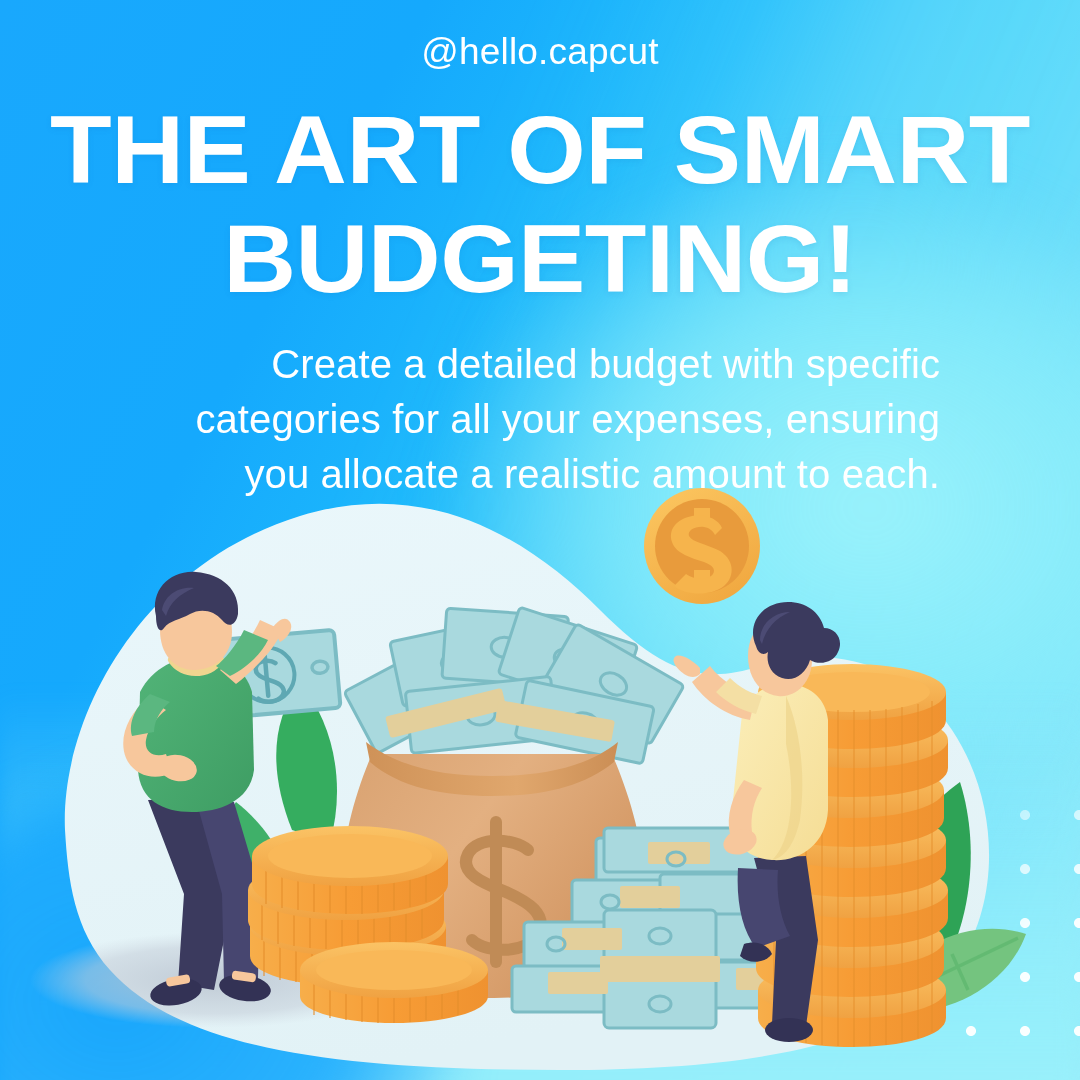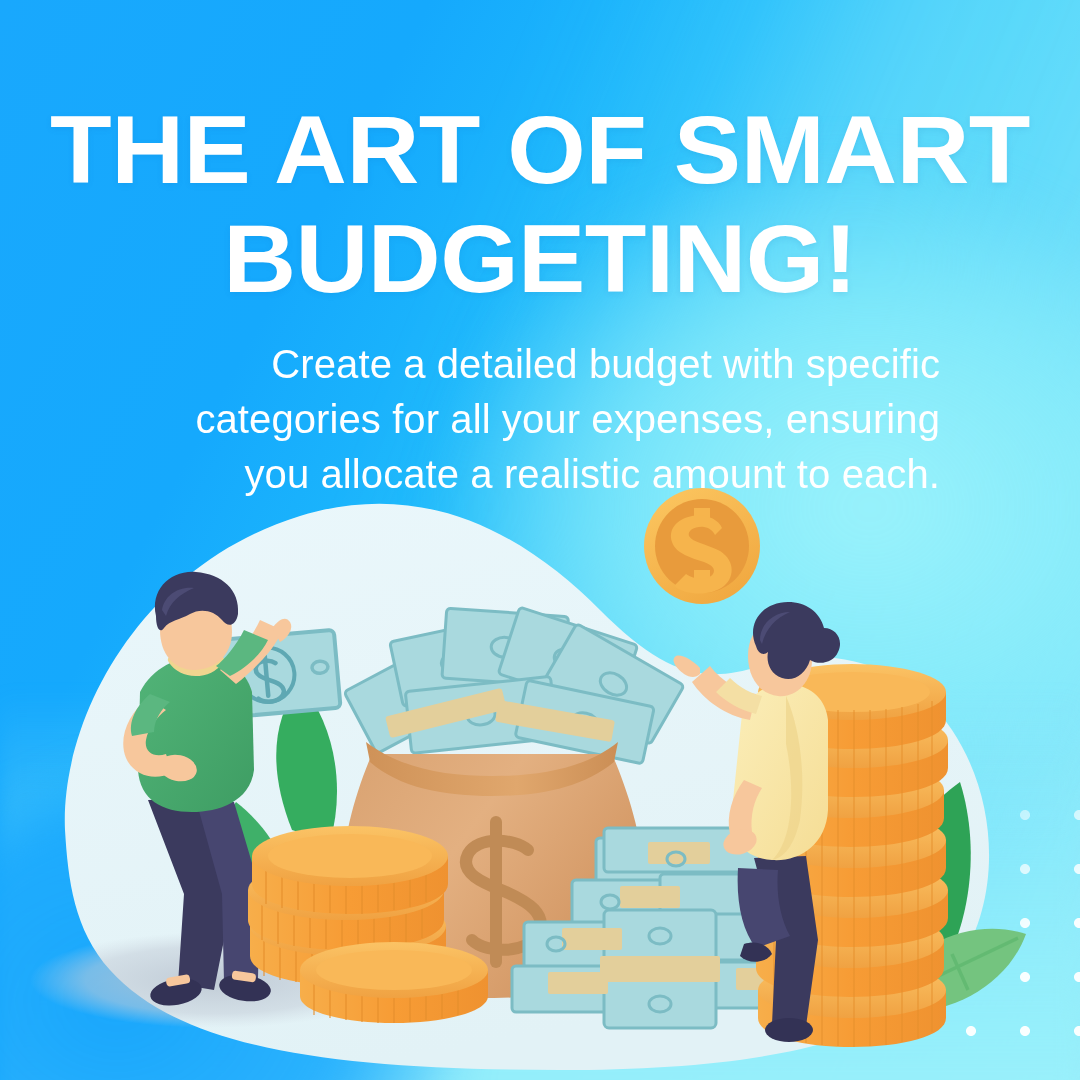--- a/index.html
+++ b/index.html
@@ -162,20 +162,21 @@
 
 <div id="poster">
 
   <div class="bg-base"></div>
   <div class="bg-diagonal-streak"></div>
   <div class="bg-cyan-glow"></div>
   <div class="bg-bottom-cyan"></div>
   <div class="bg-bottomleft-blue"></div>
   <div class="dot-pattern"></div>
 
+  <div class="handle">@hello.capcut</div>
 
   <div class="title">
     <div>THE ART OF SMART</div>
     <div>BUDGETING!</div>
   </div>
 
   <div class="subtitle">Create a detailed budget with specific categories for all your expenses, ensuring you allocate a realistic amount to each.</div>
 
   <div class="illustration">
     <svg viewBox="0 0 1080 610" xmlns="http://www.w3.org/2000/svg">

